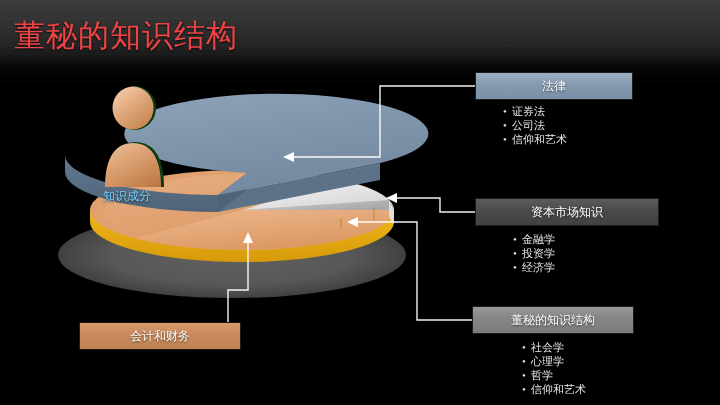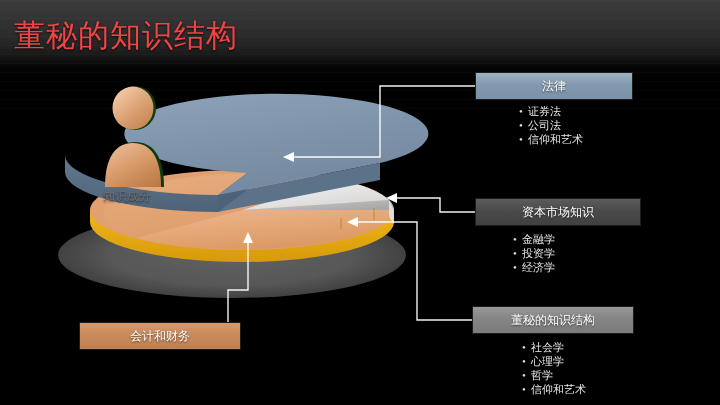--- a/index.html
+++ b/index.html
@@ -72,21 +72,21 @@
     width: 720px; height: 405px;
   }
 
   
   .pie-label {
     position: absolute;
     left: 103px;
     top: 188px;
     font-family: "Liberation Serif", "DejaVu Serif", serif;
     font-size: 12px;
-    color: #737373;
+    color: #7dd3fc;
     text-shadow: 0 1px 2px rgba(0,0,0,0.7);
     white-space: nowrap;
   }
 
   
   .person {
     position: absolute;
     left: 98px;
     top: 82px;
     width: 74px;
@@ -128,21 +128,21 @@
     line-height: 14px;
     color: #e8e8e8;
     white-space: nowrap;
   }
   .bullets li::before {
     content: "\2022";
     display: inline-block;
     width: 9px;
     color: #e0e0e0;
   }
-  .bl-legal   { position: absolute; left: 44px;  top: 32px; }
+  .bl-legal   { position: absolute; left: 28px;  top: 32px; }
   .bl-capital { position: absolute; left: 38px;  top: 34px; }
   .bl-social  { position: absolute; left: 50px;  top: 34px; }
   .bl-account { position: absolute; left: 18px;  top: 33px; }
 </style>
 </head>
 <body>
 
 <div id="slide">
 
   <div class="bg-grad"></div>
@@ -271,21 +271,21 @@
 
   <div class="box" style="left:475px; top:72px; width:158px;">
     <div class="box-header hdr-legal">法律</div>
     <ul class="bullets bl-legal">
       <li>证券法</li>
       <li>公司法</li>
       <li>信仰和艺术</li>
     </ul>
   </div>
 
-  <div class="box" style="left:475px; top:198px; width:166px;">
+  <div class="box" style="left:475px; top:198px; width:184px;">
     <div class="box-header hdr-capital">资本市场知识</div>
     <ul class="bullets bl-capital">
       <li>金融学</li>
       <li>投资学</li>
       <li>经济学</li>
     </ul>
   </div>
 
   <div class="box" style="left:472px; top:306px; width:162px;">
     <div class="box-header hdr-social">董秘的知识结构</div>

